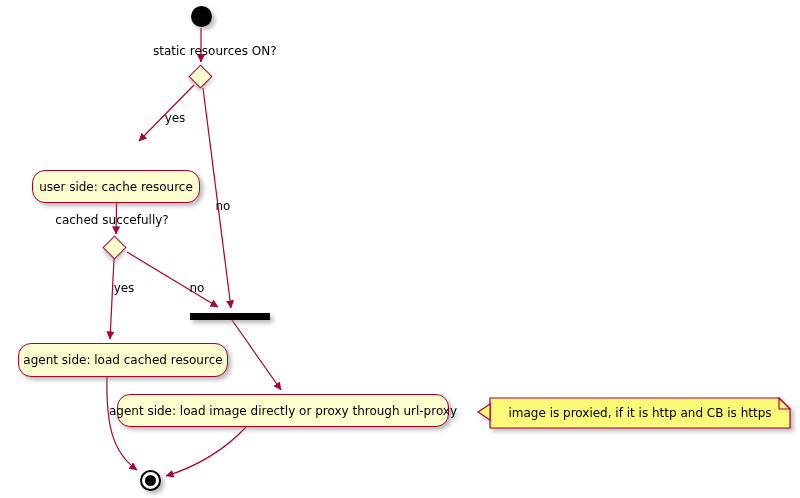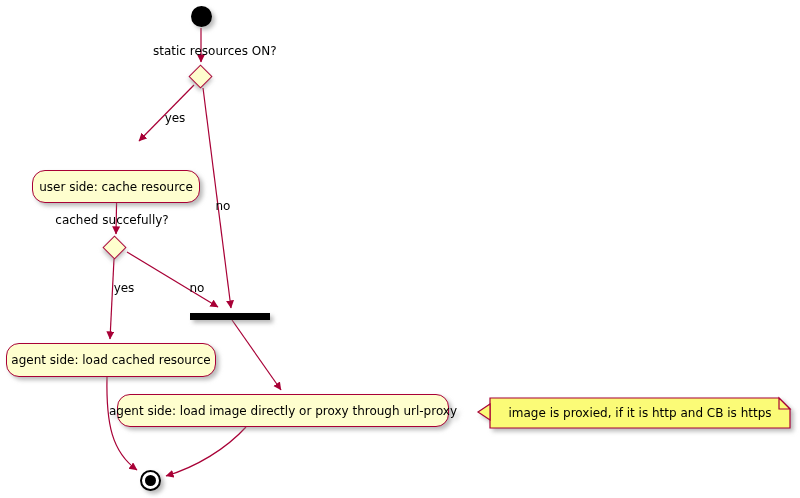--- a/index.html
+++ b/index.html
@@ -90,21 +90,21 @@
   <div class="label" style="left:52px;top:213px;width:120px;">cached succefully?</div>
 
   <div class="diamond" style="left:106px;top:239px;"></div>
 
   <div class="label" style="left:104px;top:281px;width:40px;">yes</div>
 
   <div class="label" style="left:177px;top:281px;width:40px;">no</div>
 
   <div class="join-bar" style="left:190px;top:313px;width:80px;height:7px;"></div>
 
-  <div class="activity" style="left:6px;top:343px;width:210px;height:34px;">agent side: load cached resource</div>
+  <div class="activity" style="left:18px;top:343px;width:210px;height:34px;">agent side: load cached resource</div>
 
   <div class="activity" style="left:117px;top:394px;width:332px;height:33px;">agent side: load image directly or proxy through url-proxy</div>
 
   <div class="note-text" style="left:492px;top:399px;width:296px;height:28px;">image is proxied, if it is http and CB is https</div>
 
   <div class="end-outer" style="left:140px;top:470px;"></div>
   <div class="end-inner" style="left:145px;top:475px;"></div>
 
 </div>
 

